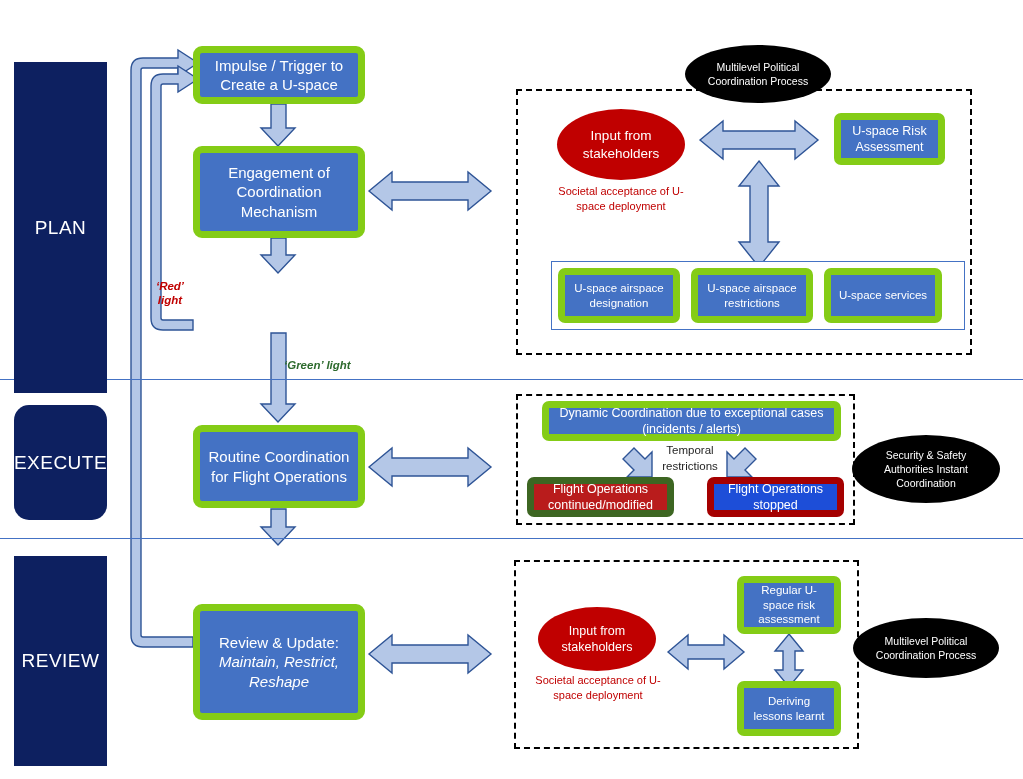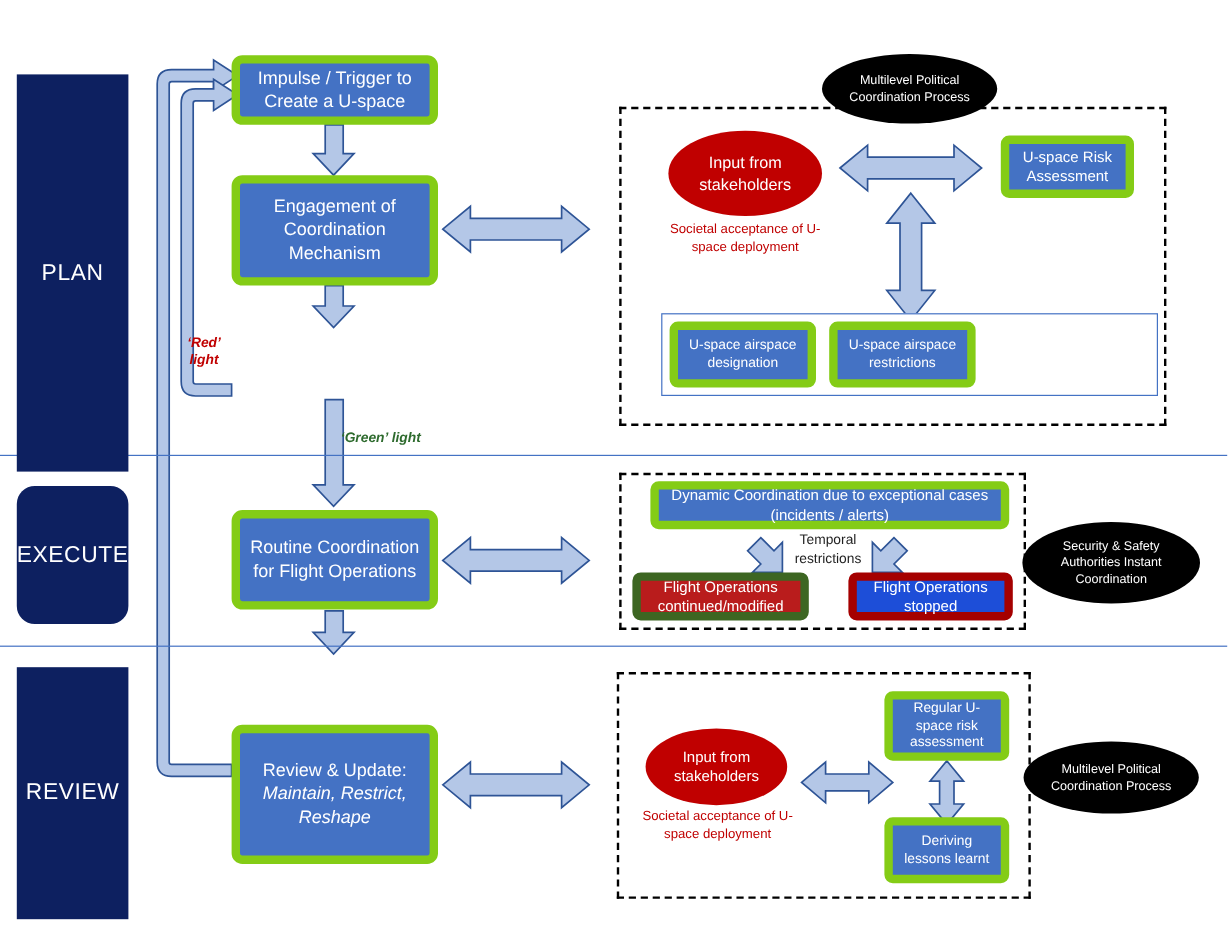--- a/index.html
+++ b/index.html
@@ -144,20 +144,23 @@
   </div>
 
   <div class="whitebox" style="left:551px;top:261px;width:414px;height:69px;"></div>
 
   <div class="box tiny" style="left:558px;top:268px;width:122px;height:55px;">
     <span>U-space airspace designation</span>
   </div>
   <div class="box tiny" style="left:691px;top:268px;width:122px;height:55px;">
     <span>U-space airspace restrictions</span>
   </div>
+  <div class="box tiny" style="left:824px;top:268px;width:118px;height:55px;">
+    <span>U-space services</span>
+  </div>
 
   <div class="box" style="left:193px;top:425px;width:172px;height:83px;">
     <span>Routine Coordination for Flight Operations</span>
   </div>
 
   <div class="dashed" style="left:516px;top:394px;width:339px;height:131px;"></div>
 
   <div class="box small" style="left:542px;top:401px;width:299px;height:40px;flex-direction:column;">
     <span>Dynamic Coordination due to exceptional cases</span>
     <span>(incidents / alerts)</span>

